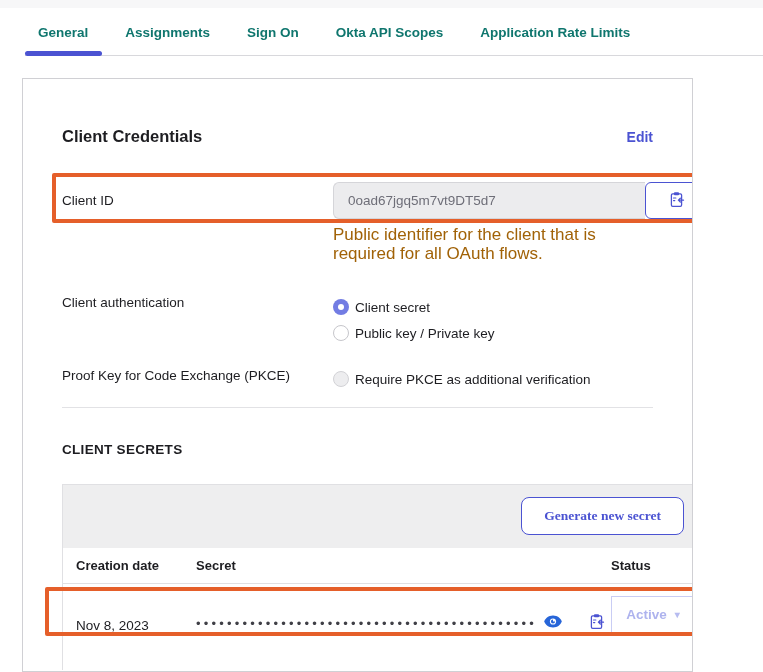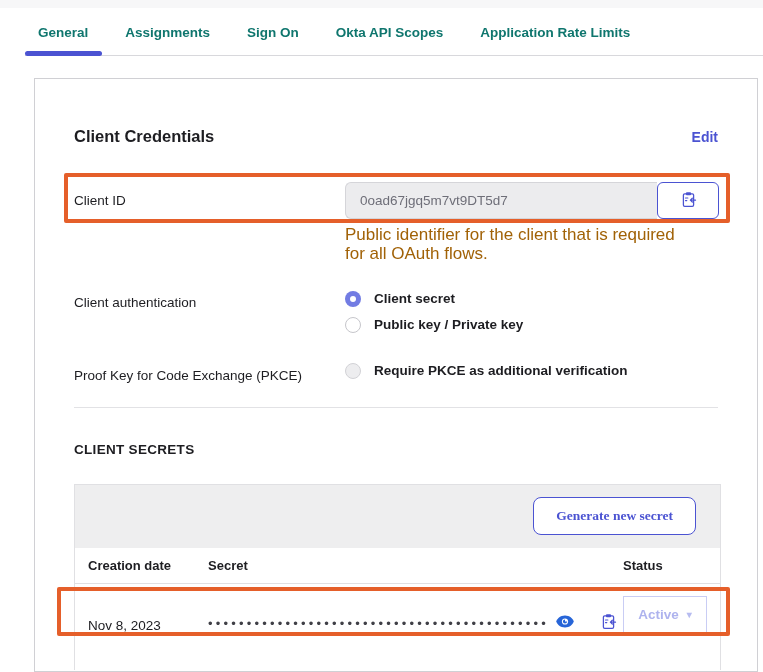--- a/index.html
+++ b/index.html
@@ -10,21 +10,21 @@
 
   .tabbar { position:relative; height:48px; background:#fff; display:flex;
     align-items:stretch; padding-left:38px; gap:37px; }
   .tabbar::after { content:""; position:absolute; left:25px; right:0; bottom:0;
     height:1px; background:#d8d8dc; }
   .tab { position:relative; display:flex; align-items:center;
     font-size:13.5px; font-weight:700; color:#0f766e; cursor:pointer; white-space:nowrap; }
   .tab.active::after { content:""; position:absolute; left:-13px; right:-14px;
     bottom:0; height:5px; border-radius:3px; background:#4b53d2; z-index:2; }
 
-  .card { position:relative; width:724px; height:594px; margin:22px 0 0 34px;
+  .card { position:relative; width:671px; height:594px; margin:22px 0 0 22px;
     background:#fff; border:1px solid #d0d0d4; padding:0 39px; overflow:hidden; }
 
   .section-head { margin-top:48px; display:flex; justify-content:space-between;
     align-items:baseline; }
   .section-head h2 { font-size:16.5px; font-weight:700; color:#1d1d21; }
   .edit-link { font-size:14px; font-weight:700; color:#4b53d2; text-decoration:none;
     cursor:pointer; }
 
   .form-row { display:flex; align-items:center; }
   .form-label { width:271px; font-size:13.5px; color:#1d1d21; flex:none; }
@@ -37,21 +37,21 @@
   .copy-btn { width:62px; height:37px; background:#fff; border:1px solid #4b53d2;
     border-radius:6px; display:flex; align-items:center; justify-content:center;
     cursor:pointer; }
 
   .helper-row { margin-top:6px; align-items:flex-start; }
   .helper { width:352px; font-size:17px; line-height:19px; color:#a16207; }
 
   .auth-row { margin-top:28px; align-items:flex-start; }
   .auth-row .form-label { padding-top:4px; }
   .opt-col { display:flex; flex-direction:column; gap:2px; }
-  .opt { display:flex; align-items:flex-start; gap:13px; height:24px; cursor:pointer;font-weight:bold; }
+  .opt { display:flex; align-items:flex-end; gap:6px; height:24px; cursor:pointer; }
   .opt-label { font-size:13.5px; color:#1d1d21; }
   .radio { width:16px; height:16px; border-radius:50%; background:#fff;
     border:1px solid #c6c6cb; flex:none; position:relative; }
   .radio.checked { background:#727ce3; border:none; }
   .radio.checked::after { content:""; position:absolute; top:5px; left:5px;
     width:6px; height:6px; border-radius:50%; background:#fff; }
   .checkbox { width:16px; height:16px; border-radius:50%; background:#ededef;
     border:1px solid #d2d2d6; flex:none; }
 
   .pkce-row { margin-top:22px; }

